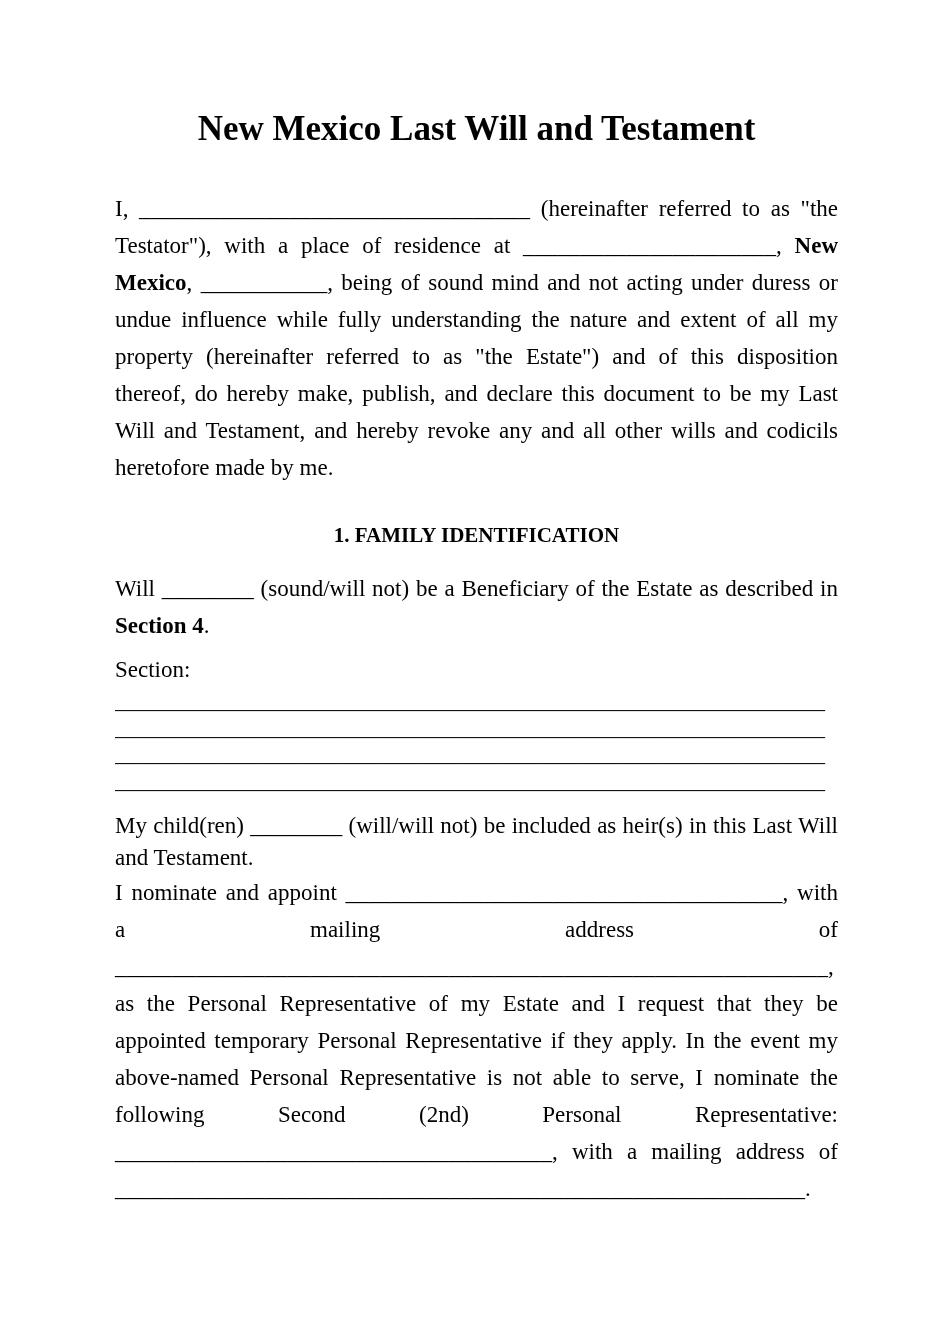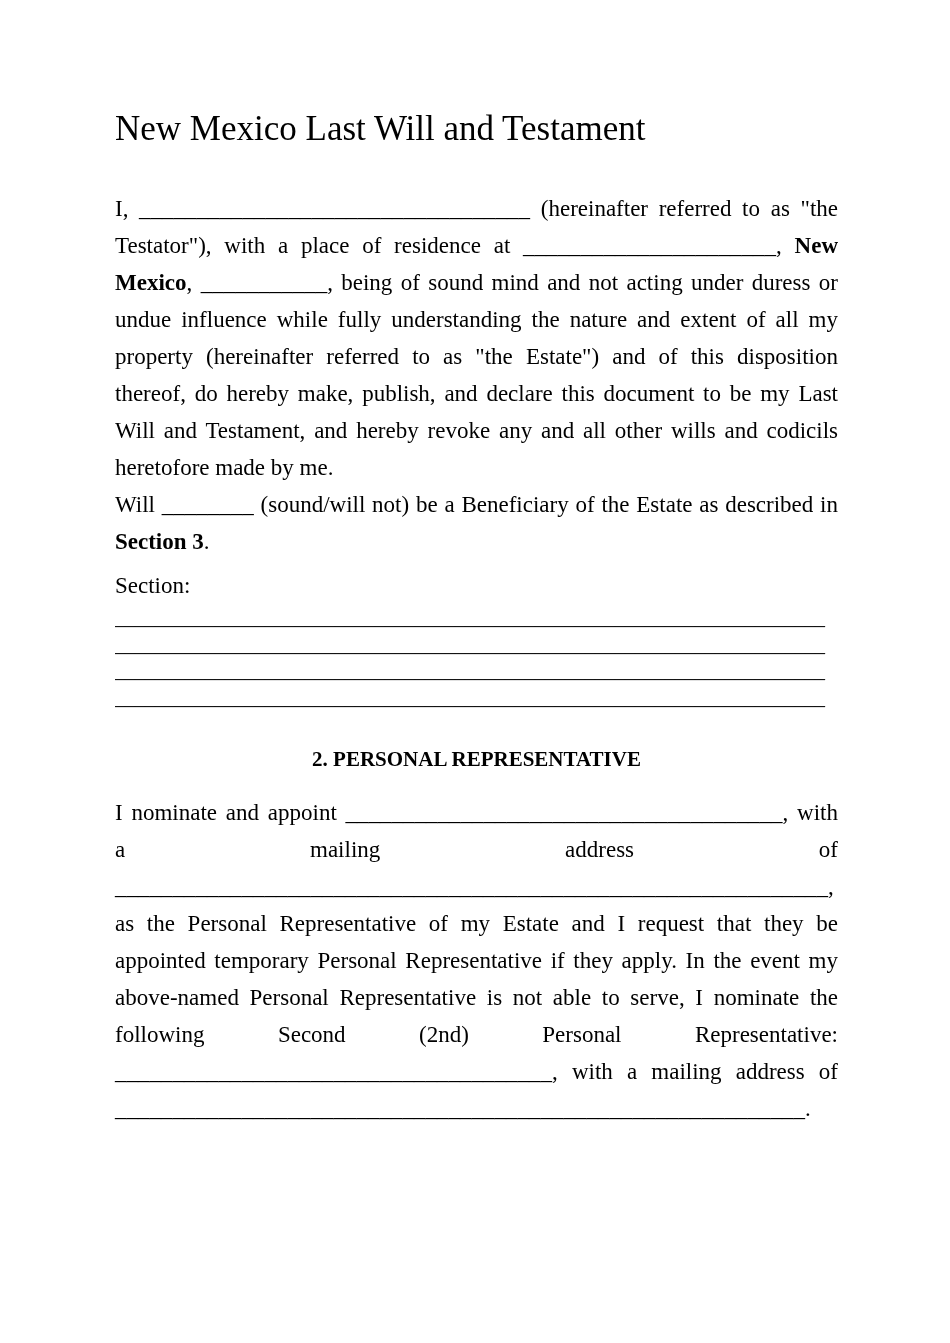--- a/index.html
+++ b/index.html
@@ -12,21 +12,22 @@
     font-family: "Liberation Serif", "DejaVu Serif", serif;
     overflow: hidden;
   }
   .page {
     width: 950px;
     height: 1343px;
     padding: 108px 112px 0 115px;
   }
   .title {
     font-size: 35px;
-    font-weight: normal;
+    font-weight: bold;
+    text-align: center;
     line-height: 1.2;
     margin: 0 0 40px 0;
   }
   .para {
     font-size: 23px;
     line-height: 37px;
     text-align: justify;
     margin: 0;
   }
   .section-heading {
@@ -49,31 +50,32 @@
 </style>
 </head>
 <body>
 
 <div class="page">
 
   <h1 class="title">New Mexico Last Will and Testament</h1>
 
   <p class="para"><span>I, </span><span class="blank">__________________________________</span><span> (hereinafter referred to as "the Testator"), with a place of residence at </span><span class="blank">______________________</span><span>, </span><span class="bold">New Mexico</span><span>, </span><span class="blank">___________</span><span>, being of sound mind and not acting under duress or undue influence while fully understanding the nature and extent of all my property (hereinafter referred to as "the Estate") and of this disposition thereof, do hereby make, publish, and declare this document to be my Last Will and Testament, and hereby revoke any and all other wills and codicils heretofore made by me.</span></p>
 
+  <h2 class="section-heading">1. FAMILY IDENTIFICATION</h2>
 
 
-  <p class="para mb7"><span>Will </span><span class="blank">________</span><span> (sound/will not) be a Beneficiary of the Estate as described in </span><span class="bold">Section 3</span><span>.</span></p>
+  <p class="para mb7"><span>Will </span><span class="blank">________</span><span> (sound/will not) be a Beneficiary of the Estate as described in </span><span class="bold">Section 4</span><span>.</span></p>
 
   <p class="para">Section:</p>
 
   <div class="fill-lines">
     <div class="fill-line">_______________________________________________________________________</div>
     <div class="fill-line">_______________________________________________________________________</div>
     <div class="fill-line">_______________________________________________________________________</div>
     <div class="fill-line">_______________________________________________________________________</div>
   </div>
 
+  <p class="para heirs"><span>My child(ren) </span><span class="blank">________</span><span> (will/will not) be included as heir(s) in this Last Will and Testament.</span></p>
 
-  <h2 class="section-heading">2. PERSONAL REPRESENTATIVE</h2>
 
   <p class="para sec2-para"><span>I nominate and appoint </span><span class="blank">______________________________________</span><span>, with a mailing address of </span><span class="blank">______________________________________________________________</span><span>, as the Personal Representative of my Estate and I request that they be appointed temporary Personal Representative if they apply. In the event my above-named Personal Representative is not able to serve, I nominate the following Second (2nd) Personal Representative: </span><span class="blank">______________________________________</span><span>, with a mailing address of </span><span class="blank">____________________________________________________________</span><span>.</span></p>
 
 </div>
 
 </body></html>

